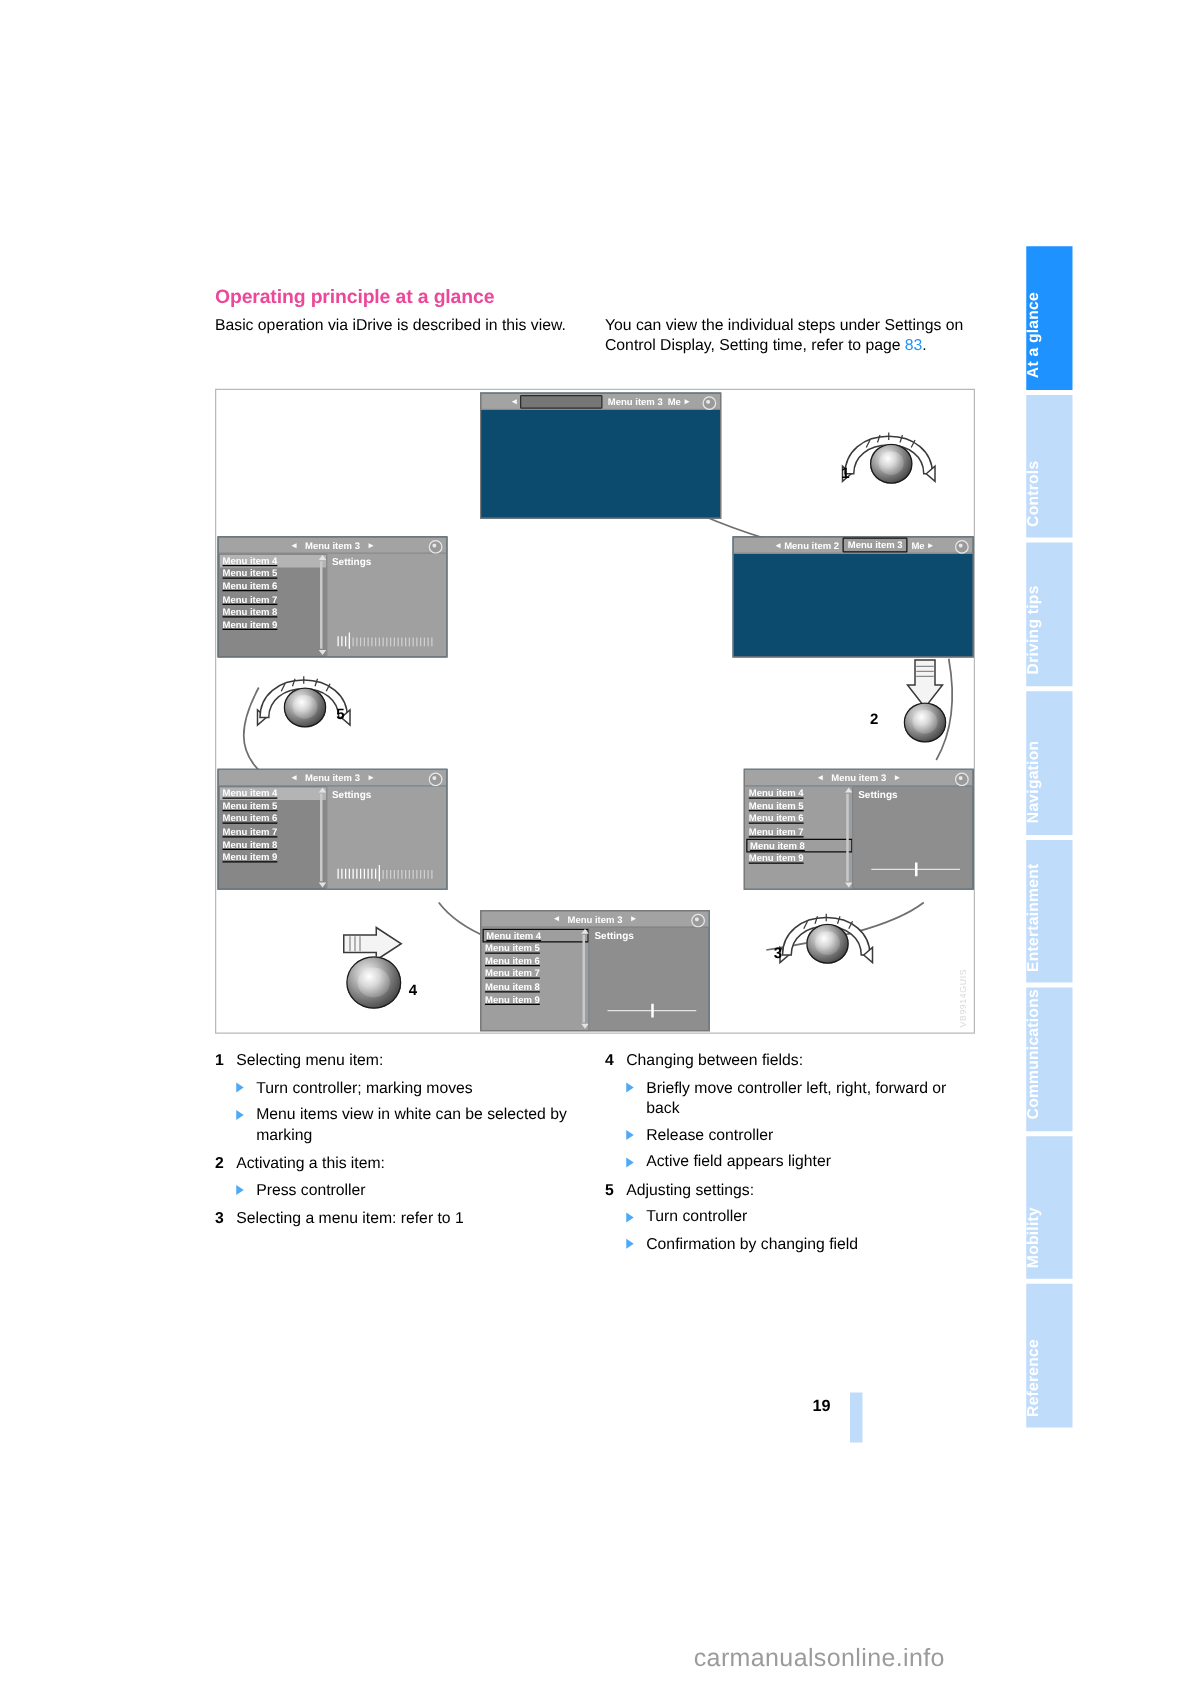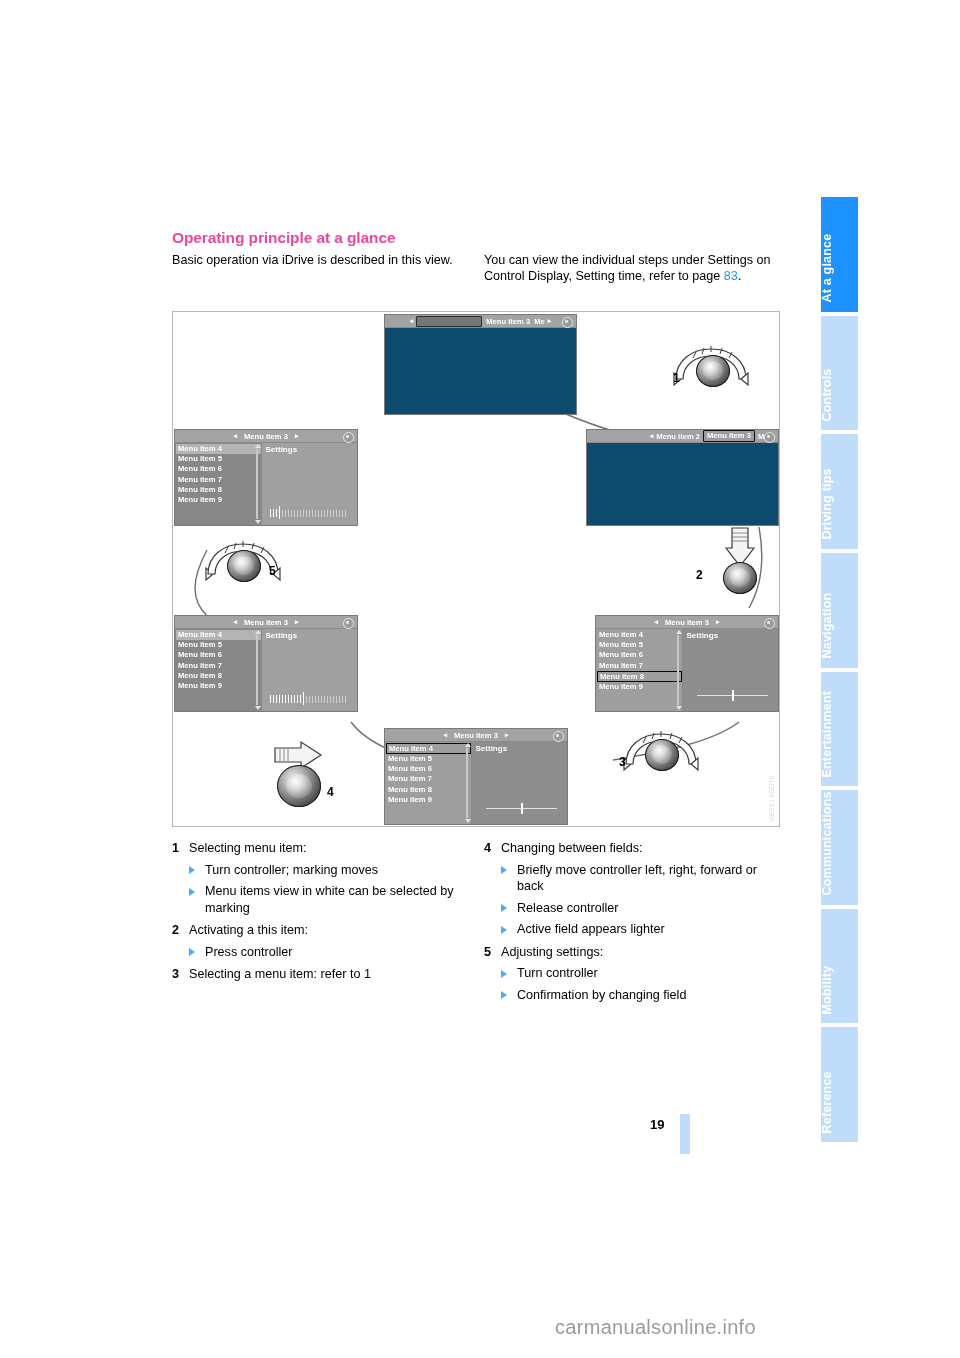--- a/index.html
+++ b/index.html
@@ -81,20 +81,21 @@
     background:#9a9a9a;
   }
   .scr-hdr .gear:after{
     content:"";position:absolute;left:2.3px;top:2.3px;width:2.4px;height:2.4px;
     border-radius:50%;background:#e8e8e8;
   }
   .scr-body{display:flex;height:calc(100% - 13px);}
   .scr-list{
     width:47%;background:#888888;position:relative;padding:1px 0 12px 1px;
     box-sizing:border-box;
+    text-decoration:underline;
   }
   .scr-list .mi{
     color:#ffffff;font-size:7.6px;font-weight:bold;line-height:10.2px;
     padding-left:2px;white-space:nowrap;
   }
   .scr-list .mi.sel{background:#b4b4b4;color:#ffffff;}
   .scr-list .mi.selb{background:#9e9e9e;color:#ffffff;border:1.3px solid #0a0a0a;
     box-sizing:border-box;line-height:8px;padding-top:1px;}
   .scrollbar{
     position:absolute;right:2px;top:1px;bottom:1px;width:4px;
@@ -226,21 +227,21 @@
         <span class="cblk"></span>
         <span style="padding:0 4px">Menu item 3</span>
         <span>Me</span>
         <span class="arr">▸</span>
         <span class="gear"></span>
       </div>
       <div class="scr-body"></div>
     </div>
 
     <div class="screen" style="left:413px;top:117px;width:193px;height:97px;">
-      <div class="scr-hdr" style="justify-content:flex-end;padding-left:2px;">
+      <div class="scr-hdr" style="justify-content:center;padding-left:2px;">
         <span class="arr">◂</span>
         <span>Menu item 2</span>
         <span class="hsel" style="margin:0 3px">Menu item 3</span>
         <span>Me</span>
         <span class="arr">▸</span>
         <span class="gear"></span>
       </div>
       <div class="scr-body"></div>
     </div>
 

